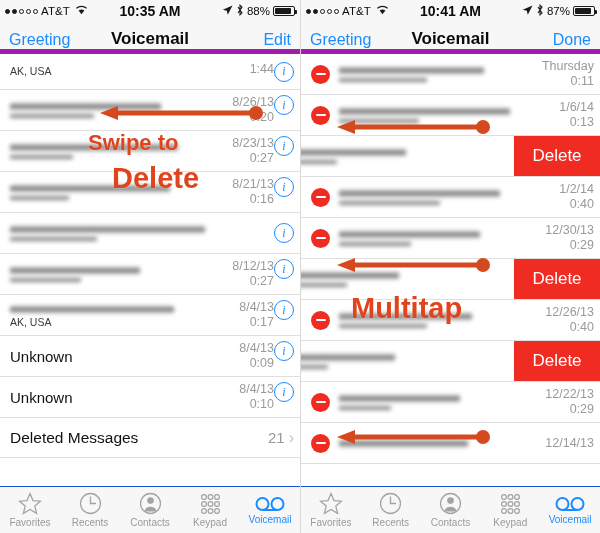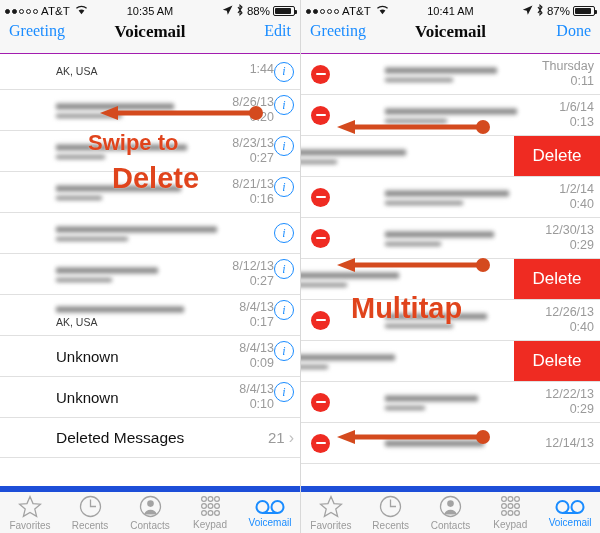--- a/index.html
+++ b/index.html
@@ -29,65 +29,64 @@
     position: relative;
   }
   .sb-left { display: flex; align-items: center; gap: 3px; }
   .dots { display: flex; gap: 2px; align-items: center; }
   .dot { width: 5px; height: 5px; border-radius: 50%; border: 1px solid #1a1a1a; }
   .dot.filled { background: #1a1a1a; }
   .carrier { font-size: 11.5px; letter-spacing: .1px; }
   .wifi { margin-left: 2px; }
   .sb-center {
     position: absolute; left: 0; right: 0; text-align: center;
-    font-size: 11px; font-weight: normal; pointer-events: none;
+    font-size: 14px; font-weight: bold; pointer-events: none;
   }
   .sb-right {
     margin-left: auto; display: flex; align-items: center; gap: 3px;
     font-size: 11.5px; z-index: 2;
   }
   .batt {
     width: 22px; height: 10px; border: 1px solid #1a1a1a; border-radius: 2px;
     position: relative; padding: 1px;
   }
   .batt::after {
     content:""; position:absolute; right:-3px; top:3px;
     width:2px; height:4px; background:#1a1a1a; border-radius:0 1px 1px 0;
   }
   .batt i { display:block; height:100%; background:#1a1a1a; border-radius:1px; }
 
   
   .navbar {
     height: 32px; flex: 0 0 32px;
     background: #f7f7f7;
-    border-bottom: 1px solid #a21caf;
-    display: flex; align-items: flex-start;
+    border-bottom: 5px solid #a21caf;
+    display: flex; align-items: flex-end;
     padding: 0 9px;
     position: relative;
-    font-family: Liberation Serif, serif;
   }
   .nav-btn { color: #1a8cff; font-size: 16px; white-space: nowrap; }
   .nav-btn.right { margin-left: auto; }
   .nav-title {
     position: absolute; left: 0; right: 0; text-align: center;
     font-size: 17px; font-weight: bold; color: #0a0a0a; pointer-events: none;
   }
 
   
   .list { flex: 1 1 auto; position: relative; overflow: hidden; background: #fff; }
   .row {
     position: relative;
     height: 41px;
     border-bottom: 1px solid #e0e0e0;
     display: flex; align-items: center;
     padding: 0 6px 0 10px;
     background: #fff;
     overflow: hidden;
   }
-  .row-main { flex: 1 1 auto; min-width: 0; display: flex; flex-direction: column; justify-content: center; height: 100%; margin-left: 46px; }
+  .row-main { flex: 1 1 auto; min-width: 0; display: flex; flex-direction: column; justify-content: center; height: 100%; }
   .name { font-size: 15px; color: #111; line-height: 17px; }
   .sub { font-size: 10.5px; color: #3a3a3a; line-height: 13px; }
   .blur-name, .blur-sub {
     background: linear-gradient(to bottom, rgba(255,255,255,0) 0%, #9a9a9a 30%, #6f6f6f 50%, #9a9a9a 70%, rgba(255,255,255,0) 100%);
     filter: blur(2.2px);
     border-radius: 2px;
   }
   .blur-name { height: 9px; margin: 3px 0 2px 0; }
   .blur-sub { height: 6px; margin-bottom: 2px; }
 
@@ -121,21 +120,21 @@
     height: 100%; width: 86px;
     display: flex; align-items: center; justify-content: center;
     font-size: 17px; flex: 0 0 auto;
     margin-right: -6px;
   }
 
   
   .tabbar {
     flex: 0 0 47px; height: 47px;
     background: #f7f7f7;
-    border-top: 6px solid #1d4ed8;
+    border-top: 1px solid #1d4ed8;
     display: flex;
   }
   .tab {
     flex: 1 1 0; display: flex; flex-direction: column;
     align-items: center; justify-content: center; gap: 2px;
     color: #9a9a9a; font-size: 10px;
   }
   .tab.active { color: #1a8cff; }
   .tab svg { display: block; }
 

